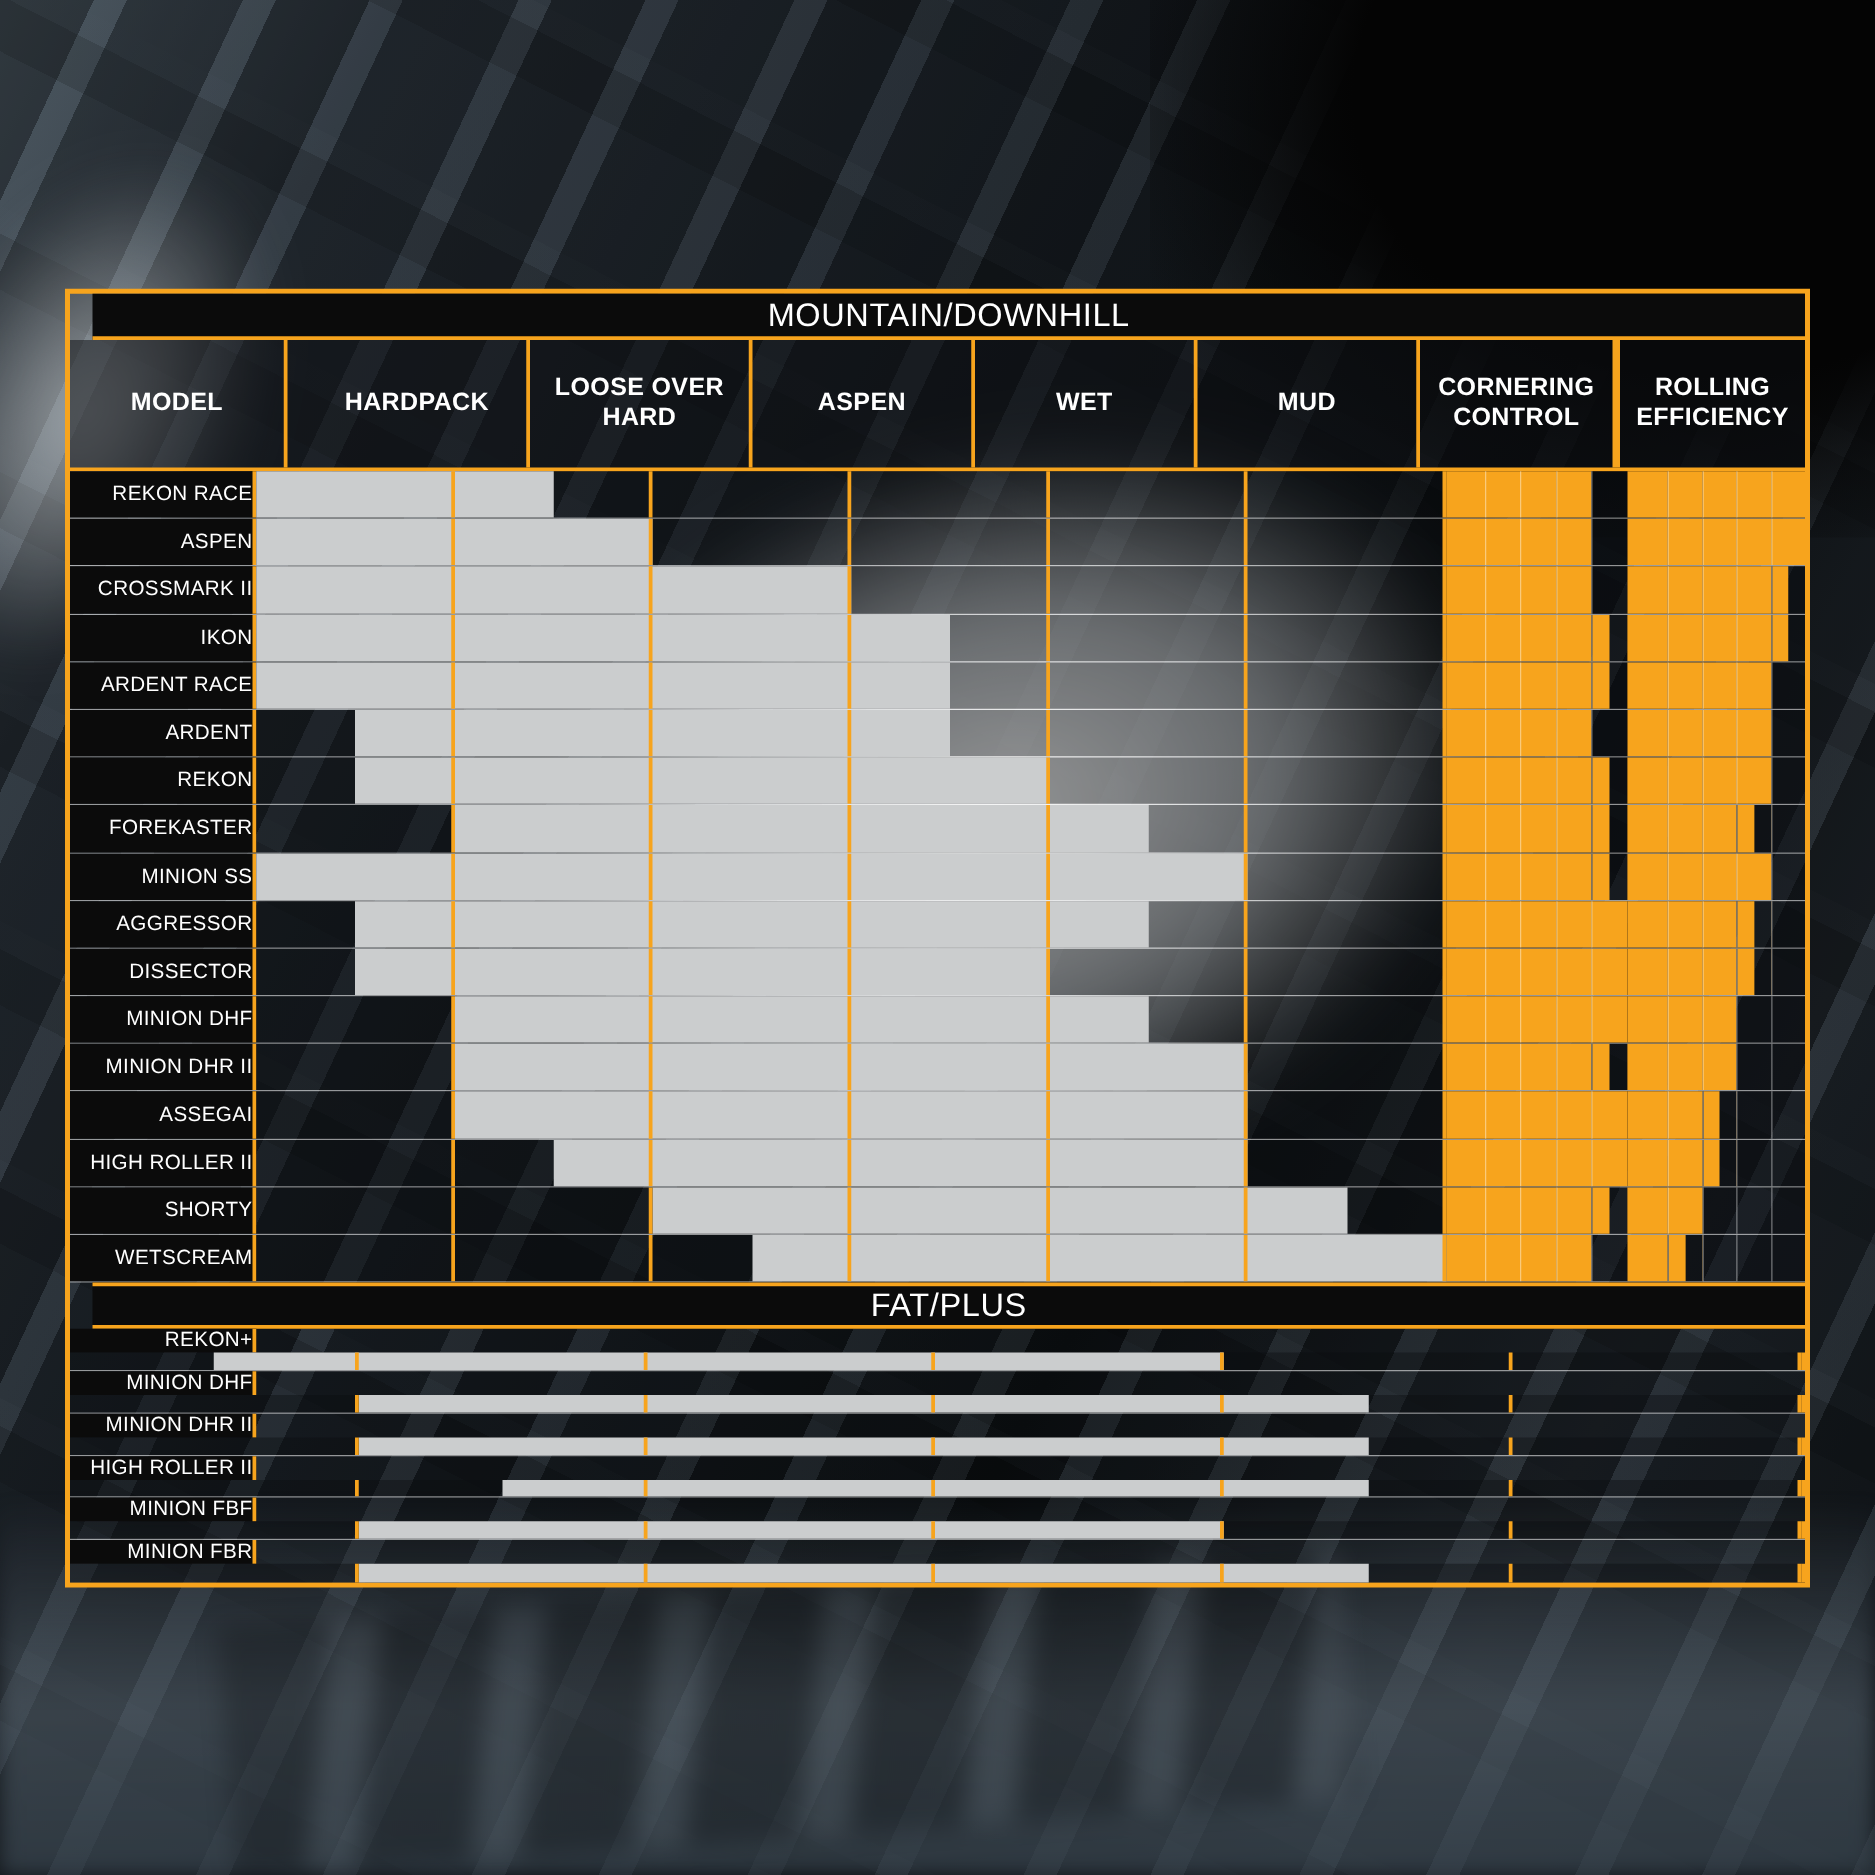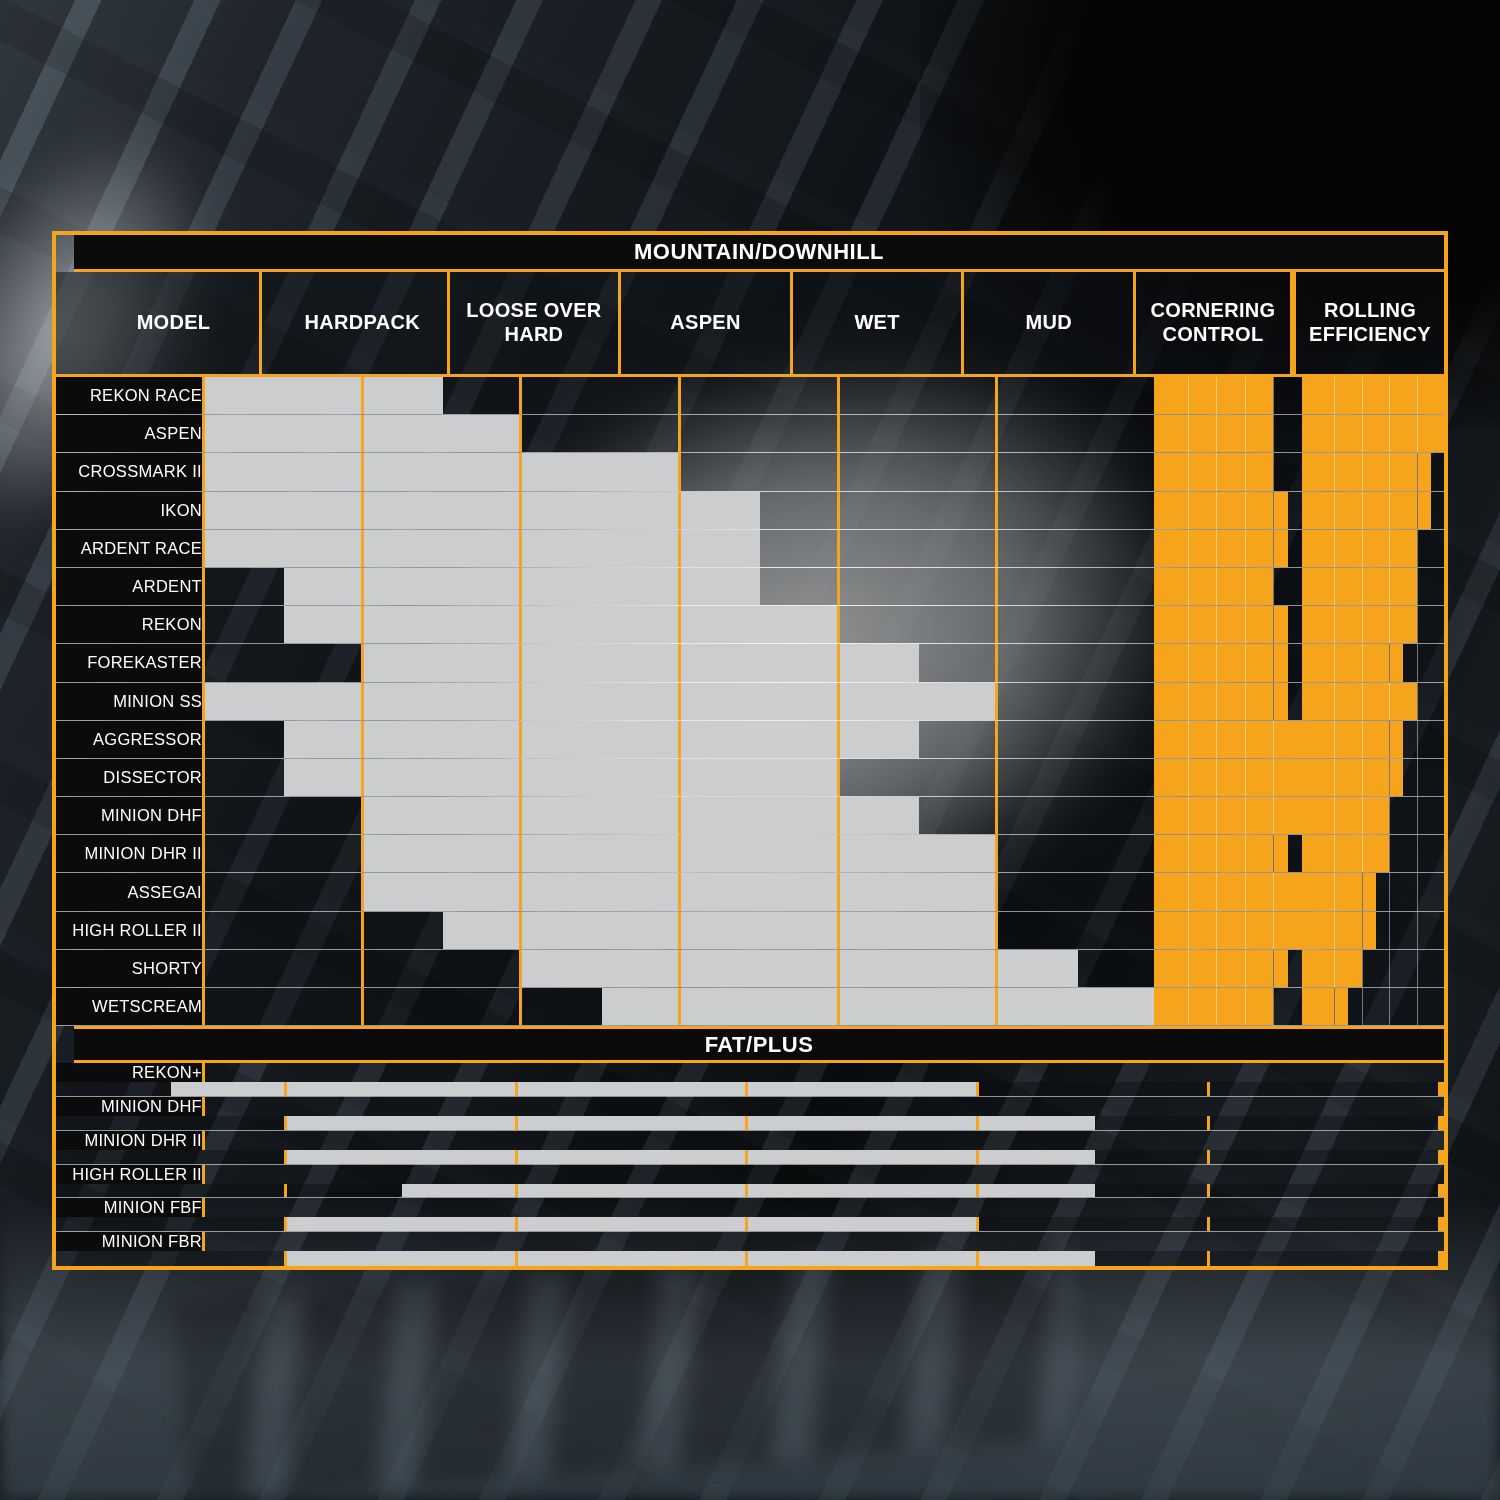--- a/index.html
+++ b/index.html
@@ -47,30 +47,29 @@
   
   .chart {
     position: absolute; left: 52px; top: 231px; width: 1396px;
     border: 4px solid var(--orange, #F7A41D);
     display: flex; flex-direction: column;
   }
   .secbar {
     flex: none; height: 37px;
     background: var(--black, #0B0B0B);
     border-bottom: 3px solid var(--orange, #F7A41D);
-    color: #fff; font-weight: 700; font-size: 22px; letter-spacing: .5px;
+    color: #fff; font-weight: 400; font-size: 26px; letter-spacing: .5px;
     display: flex; align-items: center; justify-content: center; margin-left: 18px;
   }
   .secbar.fat { border-top: 3px solid var(--orange, #F7A41D); }
 
   .hrow {
     flex: none; height: 105px; display: flex;
     background: rgba(13,16,19,.52);
     border-bottom: 3px solid var(--orange, #F7A41D);
-    padding-left: 32px;
   }
   .hcell {
     color: #fff; font-weight: 700; font-size: 20px; line-height: 1.18; letter-spacing: .3px;
     display: flex; align-items: center; justify-content: center; text-align: center; padding: 0 10px;
   }
   .w-model { width: 174px; flex: none; border-right: 3px solid var(--orange, #F7A41D); }
   .hterrain { flex: 1; display: flex; border-right: 3px solid var(--orange, #F7A41D); margin-left: 16px; }
   .hcell.tcol { flex: 1; border-right: 3px solid var(--orange, #F7A41D); }
   .hcell.tcol:last-child { border-right: none; }
   .w-rate { width: 154px; flex: none; padding: 0 4px; }

